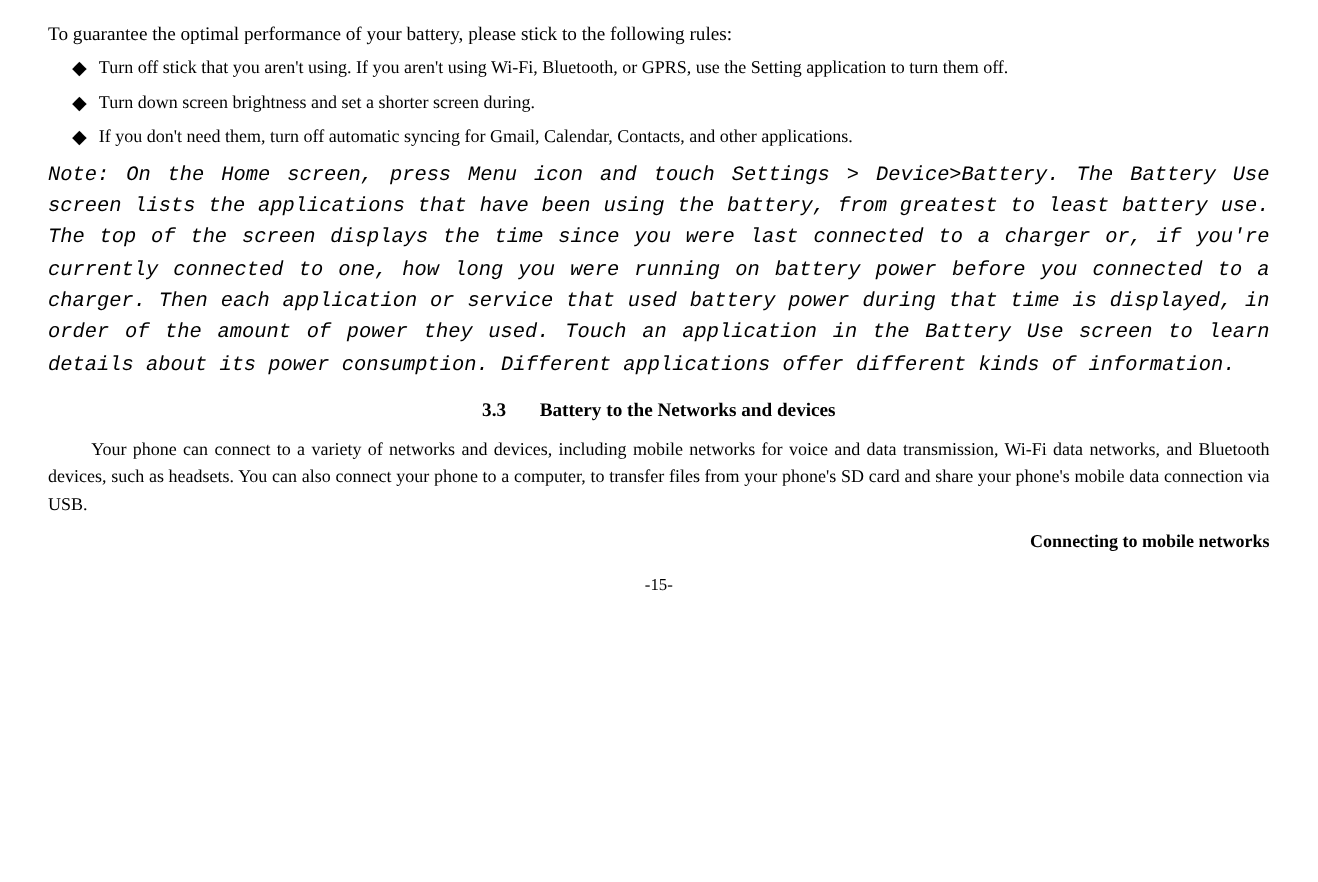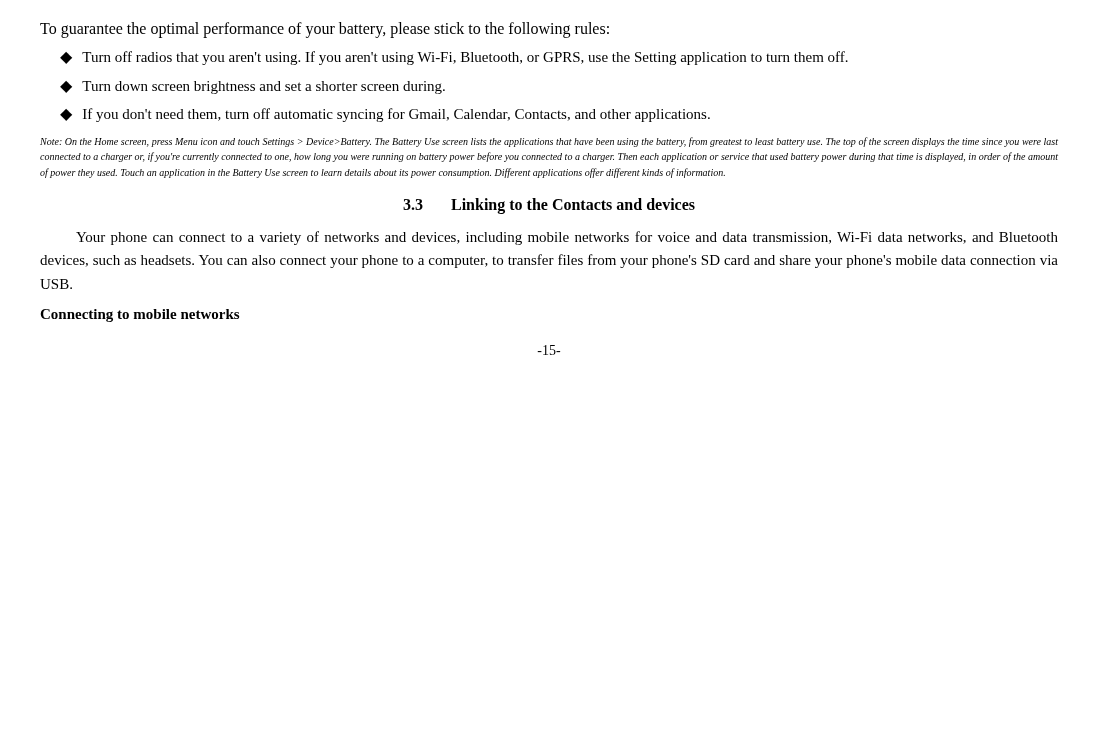--- a/index.html
+++ b/index.html
@@ -54,21 +54,22 @@
       flex: 1;
       text-align: justify;
       line-height: 1.5;
     }
 
     .note-block {
       font-style: italic;
       text-align: justify;
       line-height: 1.55;
       margin-bottom: 12px;
-      font-size: 10px;
+      font-size: 17px;
+      font-family: Liberation Mono, monospace;
     }
 
     .section-heading {
       font-weight: bold;
       font-size: 16px;
       text-align: center;
       margin: 16px 0 12px 0;
     }
 
     .section-number {
@@ -81,20 +82,21 @@
       font-size: 15px;
       margin-bottom: 10px;
       text-indent: 36px;
     }
 
     .sub-heading {
       font-weight: bold;
       font-size: 15px;
       margin-bottom: 6px;
       margin-top: 6px;
+      text-align: right;
     }
 
     .sub-paragraph {
       text-align: justify;
       line-height: 1.55;
       font-size: 15px;
       margin-bottom: 10px;
       text-indent: 36px;
     }
 
@@ -108,39 +110,39 @@
 <body>
 
 <div class="content-wrapper">
 
   <p class="intro-line">To guarantee the optimal performance of your battery, please stick to the following rules:</p>
 
   <div class="bullet-list">
 
     <div class="bullet-item">
       <span class="bullet-diamond">◆</span>
-      <span class="bullet-text">Turn off radios that you aren't using. If you aren't using Wi-Fi, Bluetooth, or GPRS, use the Setting application to turn them off.</span>
+      <span class="bullet-text">Turn off stick that you aren't using. If you aren't using Wi-Fi, Bluetooth, or GPRS, use the Setting application to turn them off.</span>
     </div>
 
     <div class="bullet-item">
       <span class="bullet-diamond">◆</span>
       <span class="bullet-text">Turn down screen brightness and set a shorter screen during.</span>
     </div>
 
     <div class="bullet-item">
       <span class="bullet-diamond">◆</span>
       <span class="bullet-text">If you don't need them, turn off automatic syncing for Gmail, Calendar, Contacts, and other applications.</span>
     </div>
 
   </div>
 
   <p class="note-block">Note: On the Home screen, press Menu icon and touch Settings &gt; Device&gt;Battery. The Battery Use screen lists the applications that have been using the battery, from greatest to least battery use. The top of the screen displays the time since you were last connected to a charger or, if you're currently connected to one, how long you were running on battery power before you connected to a charger. Then each application or service that used battery power during that time is displayed, in order of the amount of power they used. Touch an application in the Battery Use screen to learn details about its power consumption. Different applications offer different kinds of information.</p>
 
   <div class="section-heading">
-    <span class="section-number">3.3</span><span>Linking to the Contacts and devices</span>
+    <span class="section-number">3.3</span><span>Battery to the Networks and devices</span>
   </div>
 
   <p class="body-paragraph">Your phone can connect to a variety of networks and devices, including mobile networks for voice and data transmission, Wi-Fi data networks, and Bluetooth devices, such as headsets. You can also connect your phone to a computer, to transfer files from your phone's SD card and share your phone's mobile data connection via USB.</p>
 
   <div class="sub-heading">Connecting to mobile networks</div>
 
 
   <div class="page-number">-15-</div>
 
 </div>

